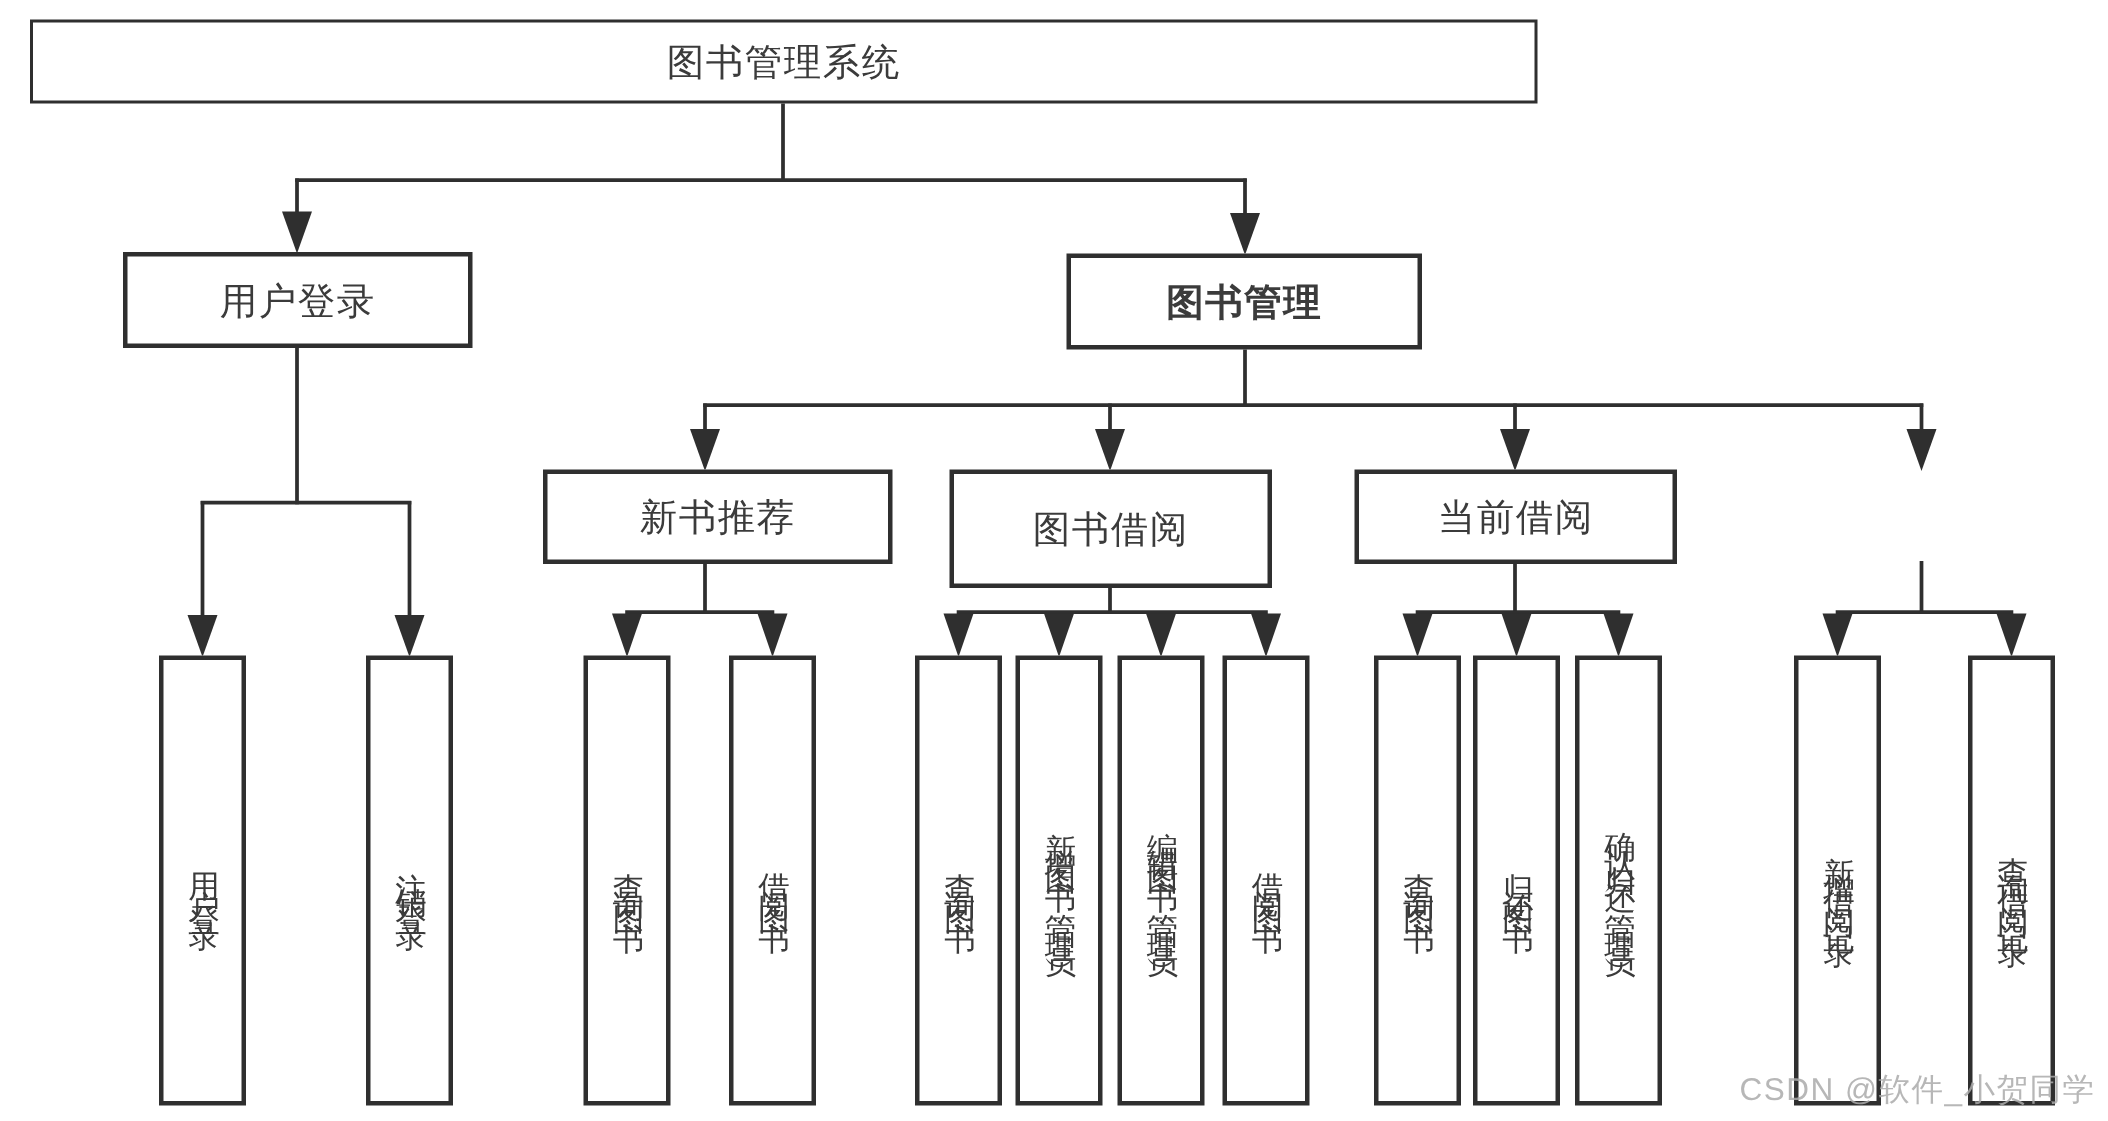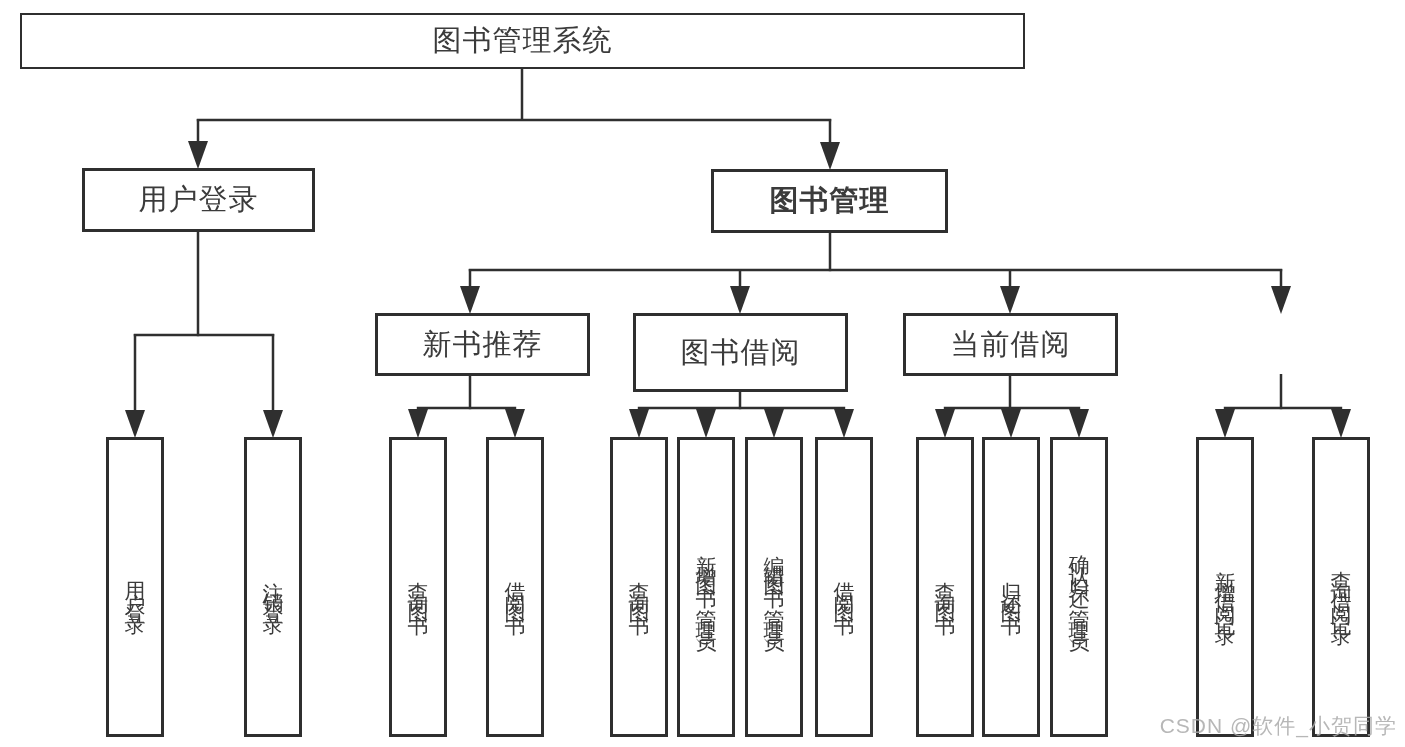--- a/index.html
+++ b/index.html
@@ -6,21 +6,21 @@
   body{font-family:"Liberation Sans","DejaVu Sans",sans-serif;}
   .stage{
     position:relative;width:1405px;height:747px;background:#ffffff;overflow:hidden;
   }
   .connectors{position:absolute;left:0;top:0;z-index:1;}
   .node{
     position:absolute;box-sizing:border-box;background:#ffffff;
     border:3px solid #2f2f2f;display:flex;align-items:center;justify-content:center;
     color:#3b3b3b;z-index:2;
   }
-  .hnode{font-size:29px;letter-spacing:1px;}
+  .hnode{font-size:25px;letter-spacing:1px;}
   .root{border-width:2.5px;}
   .leaf{width:58px;height:300px;}
   .leaf .vtext{
     writing-mode:vertical-rl;text-orientation:mixed;white-space:nowrap;
     font-size:21px;letter-spacing:11px;line-height:1.05;color:#3b3b3b;
   }
   .watermark{
     position:absolute;z-index:5;right:8px;top:712px;
     font-size:21px;letter-spacing:1px;color:rgba(170,170,170,0.85);
     white-space:nowrap;
@@ -90,21 +90,21 @@
     <span>图书管理系统</span>
   </div>
 
   <div class="node hnode" style="left:82px;top:168px;width:233px;height:64px;">
     <span>用户登录</span>
   </div>
   <div class="node hnode" style="left:711px;top:169px;width:237px;height:64px;font-weight:bold;">
     <span>图书管理</span>
   </div>
 
-  <div class="node hnode" style="left:362px;top:313px;width:215px;height:63px;margin-left:13px;">
+  <div class="node hnode" style="left:362px;top:313px;width:233px;height:63px;">
     <span>新书推荐</span>
   </div>
   <div class="node hnode" style="left:633px;top:313px;width:215px;height:79px;">
     <span>图书借阅</span>
   </div>
   <div class="node hnode" style="left:903px;top:313px;width:215px;height:63px;">
     <span>当前借阅</span>
   </div>
 
   <div class="node leaf" style="left:106px;top:437px;">

